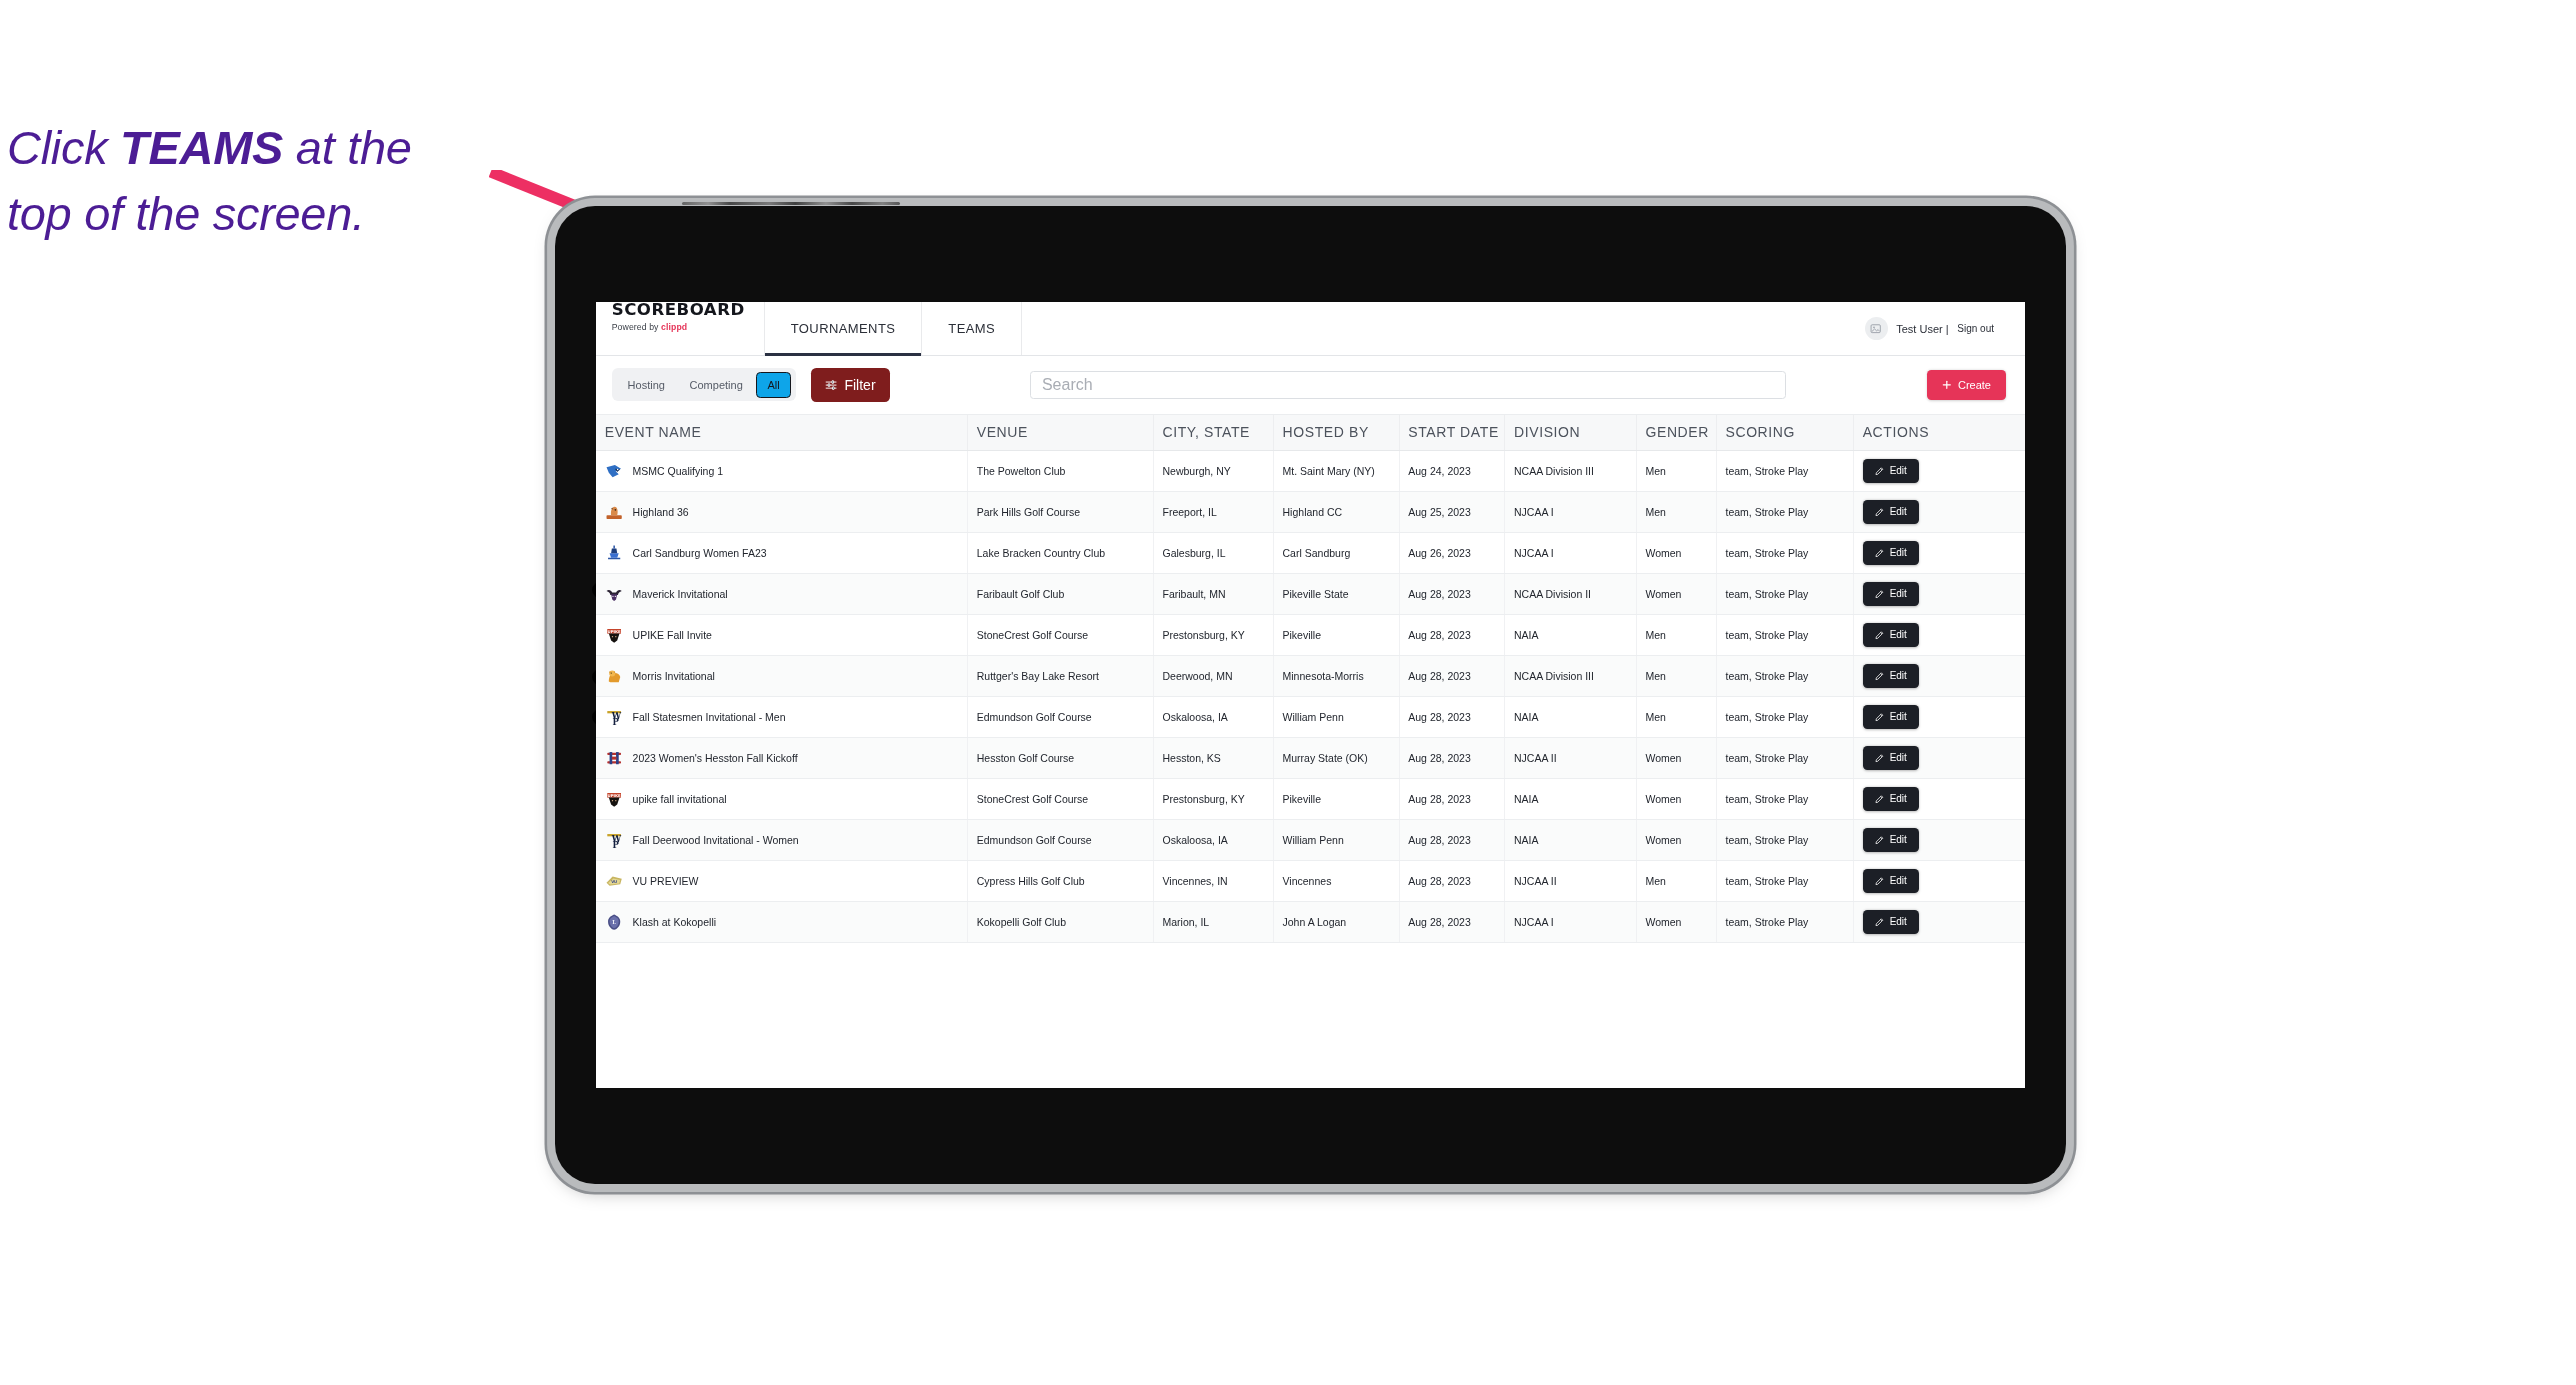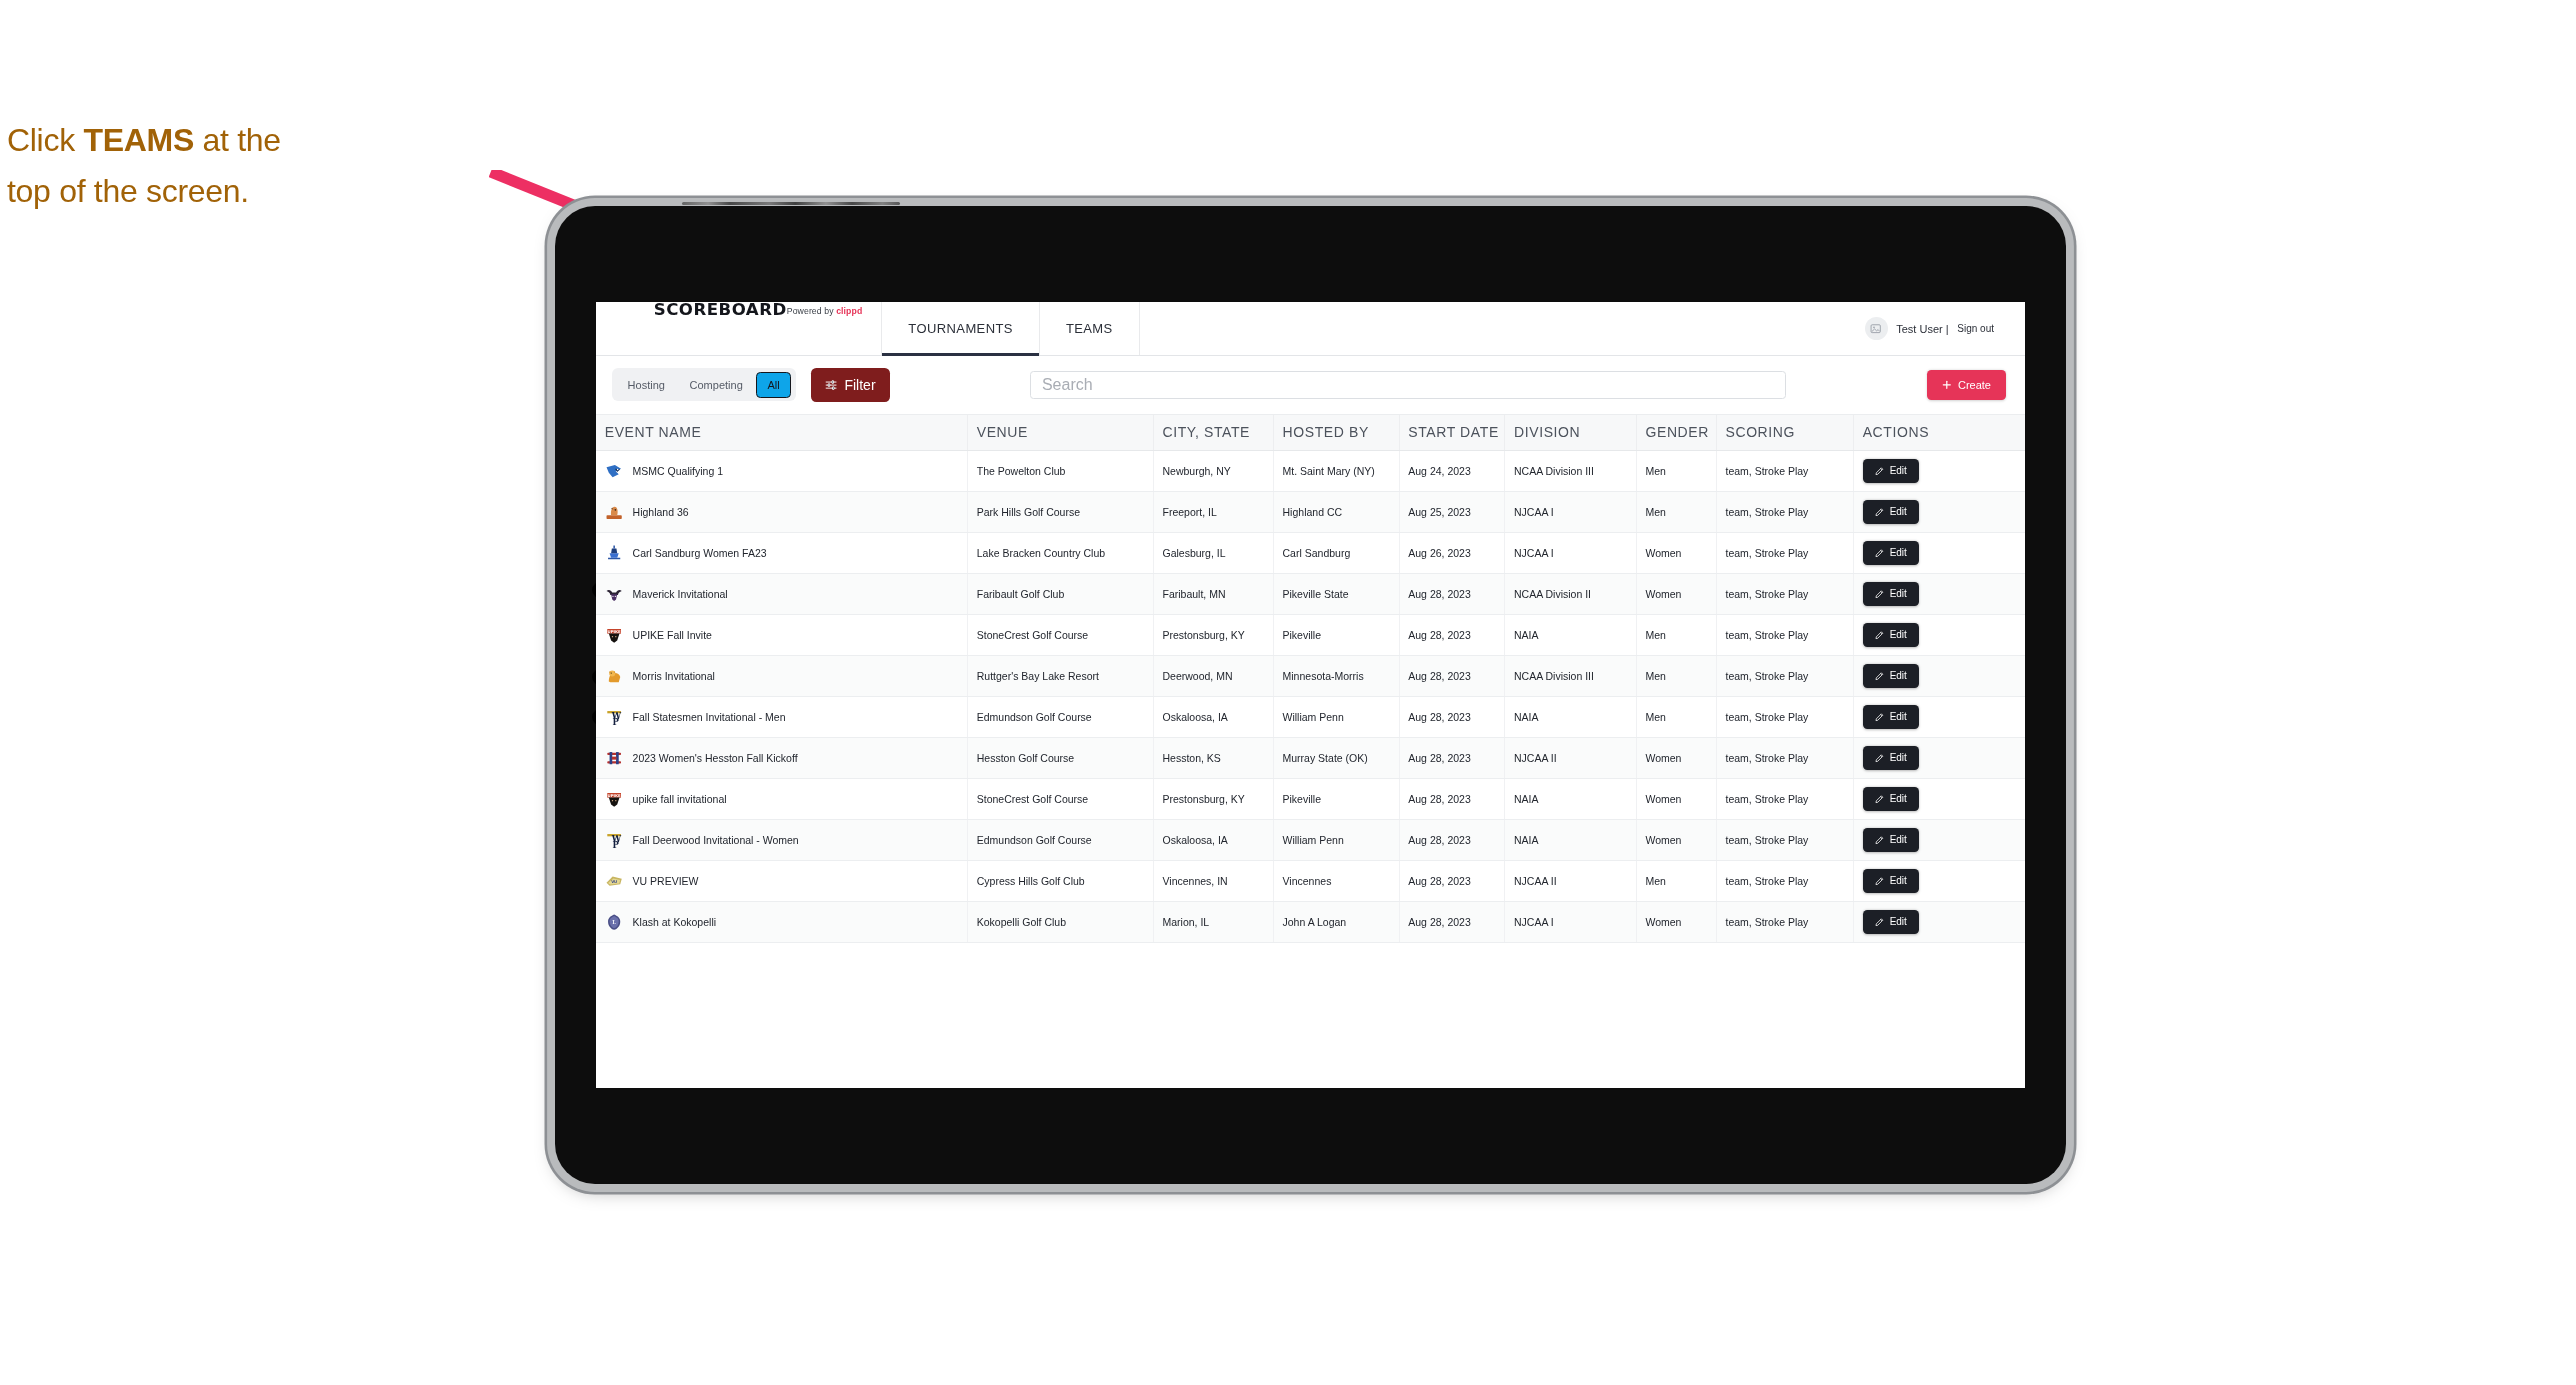--- a/index.html
+++ b/index.html
@@ -9,24 +9,25 @@
     font-family: "Liberation Sans", sans-serif;
     overflow: hidden;
   }
   #stage { position: relative; width: 2576px; height: 1386px; background:#fff; }
 
   
   .caption {
     position: absolute;
     left: 7px; top: 124px;
     width: 559px;
-    font-size: 32px;
+    font-size: 47px;
     line-height: 1.0;
-    color: #a16207;
+    color: #4c1d95;
     letter-spacing: -0.3px;
+    font-style: italic;
   }
   .caption .ln { display:block; margin-bottom: 19px; white-space: nowrap; }
   .caption b { font-weight: 700; }
 
   
   .arrow-svg { position: absolute; left: 489px; top: 170px; width: 402px; height: 175px; }
 
   
   .tablet {
     position: absolute;
@@ -60,21 +61,21 @@
     box-shadow: 0 0 0 0.9px rgba(0,0,0,.06);
   }
 
   
   .navbar {
     display:flex; align-items:stretch;
     height:54px; background:#fff;
     border-bottom:0.9px solid #e3e5e8;
     position:relative;
   }
-  .brand { display:flex; flex-direction:row; justify-content:flex-start; padding:0 19px 0 15.7px;margin-left:42px; }
+  .brand { display:flex; flex-direction:column; justify-content:flex-start; padding:0 19px 0 15.7px; }
   .brand-title {
     font-family:"DejaVu Sans", sans-serif;
     font-weight:700; font-size:16.6px; letter-spacing:0.5px; color:#14161c;
     line-height:1;
   }
   .brand-sub { font-size:8.7px; color:#3a3f47; margin-top:3.5px; letter-spacing:0.1px; }
   .brand-sub .clippd { color:#e63458; font-weight:700; }
 
   .navtabs { display:flex; align-items:stretch; }
   .navtab {

